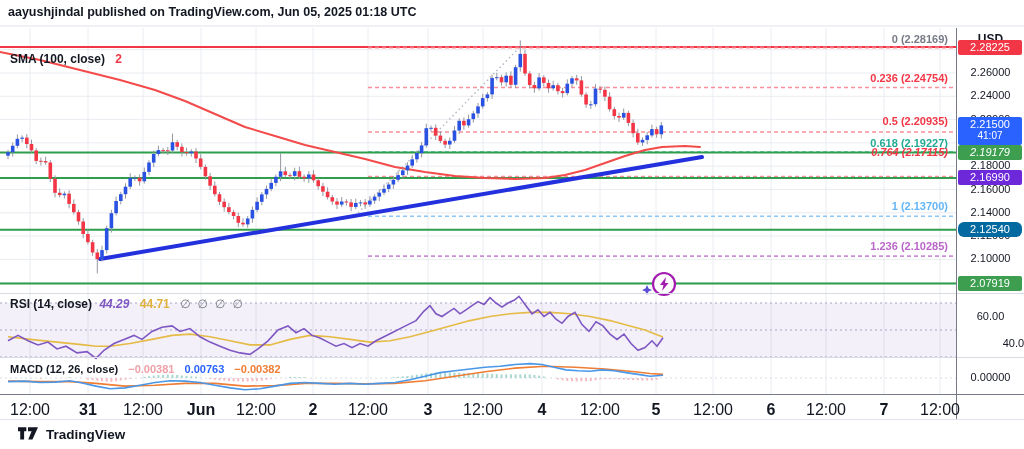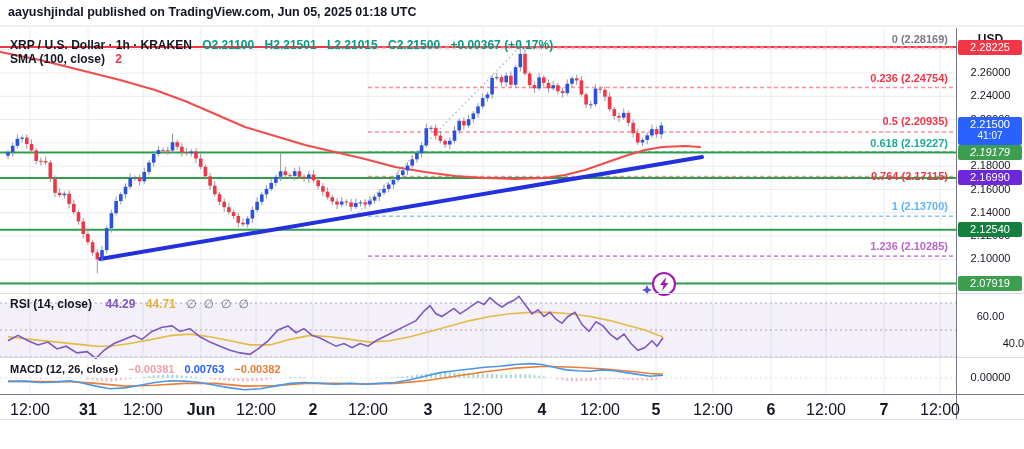--- a/index.html
+++ b/index.html
@@ -6,21 +6,21 @@
   .frame{position:relative;width:1024px;height:449px;background:#fff;overflow:hidden;
          font-family:"Liberation Sans",sans-serif;color:#131722;}
   .frame svg.canvas{position:absolute;left:0;top:0;}
   .abs{position:absolute;}
   .attribution{left:8px;top:5px;font-size:12.5px;font-weight:700;color:#131722;}
   .legend1{left:10px;top:38px;font-size:12px;font-weight:600;white-space:nowrap;}
   .legend1 .g{color:#089981;margin-left:7px;}
   .legend2{left:10px;top:52px;font-size:12px;font-weight:600;}
   .legend2 .red{color:#f23645;margin-left:7px;}
   .rsi-legend{left:10px;top:297px;font-size:12px;font-weight:600;white-space:nowrap;}
-  .rsi-legend .v1{color:#7e57c2;margin-left:10px;}
+  .rsi-legend .v1{color:#7e57c2;margin-left:4px;font-style:italic;}
   .rsi-legend .v2{color:#e0b23c;margin-left:7px;}
   .null-sym{color:#787b86;margin-left:7px;font-weight:400;}
   .macd-legend{left:10px;top:363px;font-size:11px;font-weight:600;white-space:nowrap;}
   .macd-legend .hist{color:#f0a0a8;margin-left:7px;}
   .macd-legend .macd{color:#2962ff;margin-left:7px;}
   .macd-legend .sig{color:#ef7d33;margin-left:7px;}
   .price-axis{left:957px;top:28px;width:67px;height:391px;}
   .axis-currency{position:absolute;left:0;top:4px;width:67px;text-align:center;
                  font-size:12px;font-weight:700;color:#131722;}
   .tick-label{position:absolute;left:0;width:67px;text-align:center;font-size:11px;color:#131722;}
@@ -480,28 +480,20 @@
       <line x1="0" y1="26" x2="1024" y2="26" stroke="#e0e3eb"></line>
       <line x1="0" y1="293.5" x2="1024" y2="293.5" stroke="#d8dbe2"></line>
       <line x1="0" y1="357.5" x2="1024" y2="357.5" stroke="#d8dbe2"></line>
       <line x1="0" y1="394.5" x2="1024" y2="394.5" stroke="#757a86"></line>
       <line x1="956.5" y1="28" x2="956.5" y2="419" stroke="#757a86"></line>
       <line x1="0" y1="419.5" x2="1024" y2="419.5" stroke="#e0e3eb"></line>
     </svg>
 
   <div class="abs attribution">aayushjindal published on TradingView.com, Jun 05, 2025 01:18 UTC</div>
 
-  <div class="abs legend1">
-    <span>XRP / U.S. Dollar · 1h · KRAKEN</span>
-    <span class="g">O2.21100</span>
-    <span class="g">H2.21501</span>
-    <span class="g">L2.21015</span>
-    <span class="g">C2.21500</span>
-    <span class="g">+0.00367 (+0.17%)</span>
-  </div>
 
   <div class="abs legend2">
     <span>SMA (100, close)</span>
     <span class="red">2</span>
   </div>
 
   <div class="abs rsi-legend">
     <span>RSI (14, close)</span>
     <span class="v1">44.29</span>
     <span class="v2">44.71</span>
@@ -541,35 +533,35 @@
         <div class="badge" style="top: 89.425px; height: 28px; background: rgb(41, 98, 255);">
           <div>2.21500</div>
           <div class="sub">41:07</div>
         </div>
         <div class="badge" style="top: 116.965px; height: 15px; background: rgb(61, 158, 80); font-style: italic;">
           <div>2.19179</div>
         </div>
         <div class="badge" style="top: 142.466px; height: 15px; background: #6d28d9;">
           <div>2.16990</div>
         </div>
-        <div class="badge" style="top: 194.309px; height: 15px; background: #15803d;">
+        <div class="badge" style="top: 194.309px; height: 15px; background: #0369a1; border-radius: 6px;">
           <div>2.12540</div>
         </div>
         <div class="badge" style="top: 248.144px; height: 15px; background: rgb(61, 158, 80);">
           <div>2.07919</div>
         </div>
       </div>
   </div>
 
   <div id="fib-labels">
       <div class="fib-label" style="top: 33px; color: rgb(120, 123, 134);">0 (2.28169)</div>
       <div class="fib-label" style="top: 72px; color: rgb(242, 54, 69);">0.236 (2.24754)</div>
       <div class="fib-label" style="top: 115px; color: rgb(242, 54, 69);">0.5 (2.20935)</div>
       <div class="fib-label" style="top: 137px; color: rgb(34, 171, 148);">0.618 (2.19227)</div>
-      <div class="fib-label" style="top: 170px; color: rgb(242, 54, 69);">0.764 (2.17115)</div>
+      <div class="fib-label" style="top: 146px; color: rgb(242, 54, 69); font-style: italic;">0.764 (2.17115)</div>
       <div class="fib-label" style="top: 200px; color: rgb(100, 181, 246);">1 (2.13700)</div>
       <div class="fib-label" style="top: 240px; color: rgb(186, 104, 200);">1.236 (2.10285)</div>
     </div>
 
   <div class="abs time-axis">
     <div id="time-ticks">
         <div class="time-label" style="left: 30px;">12:00</div>
         <div class="time-label major" style="left: 88px;">31</div>
         <div class="time-label" style="left: 143px;">12:00</div>
         <div class="time-label major" style="left: 201px;">Jun</div>
@@ -582,14 +574,23 @@
         <div class="time-label" style="left: 600px;">12:00</div>
         <div class="time-label major" style="left: 656px;">5</div>
         <div class="time-label" style="left: 713px;">12:00</div>
         <div class="time-label major" style="left: 771px;">6</div>
         <div class="time-label" style="left: 826px;">12:00</div>
         <div class="time-label major" style="left: 884px;">7</div>
         <div class="time-label" style="left: 940px;">12:00</div>
       </div>
   </div>
 
+  <div class="abs bottom-bar">
+    <a class="tv-logo">
+      <svg width="20" height="15" viewBox="0 0 36 26">
+        <path fill="#131722" d="M0,0 H15 V7 H11 V22 H4 V7 H0 Z"></path>
+        <path fill="#131722" d="M18,0 H36 L26,22 H18.5 L24.5,7 H18 Z"></path>
+      </svg>
+      <span>TradingView</span>
+    </a>
+  </div>
 
 </div>
 
 </body></html>

